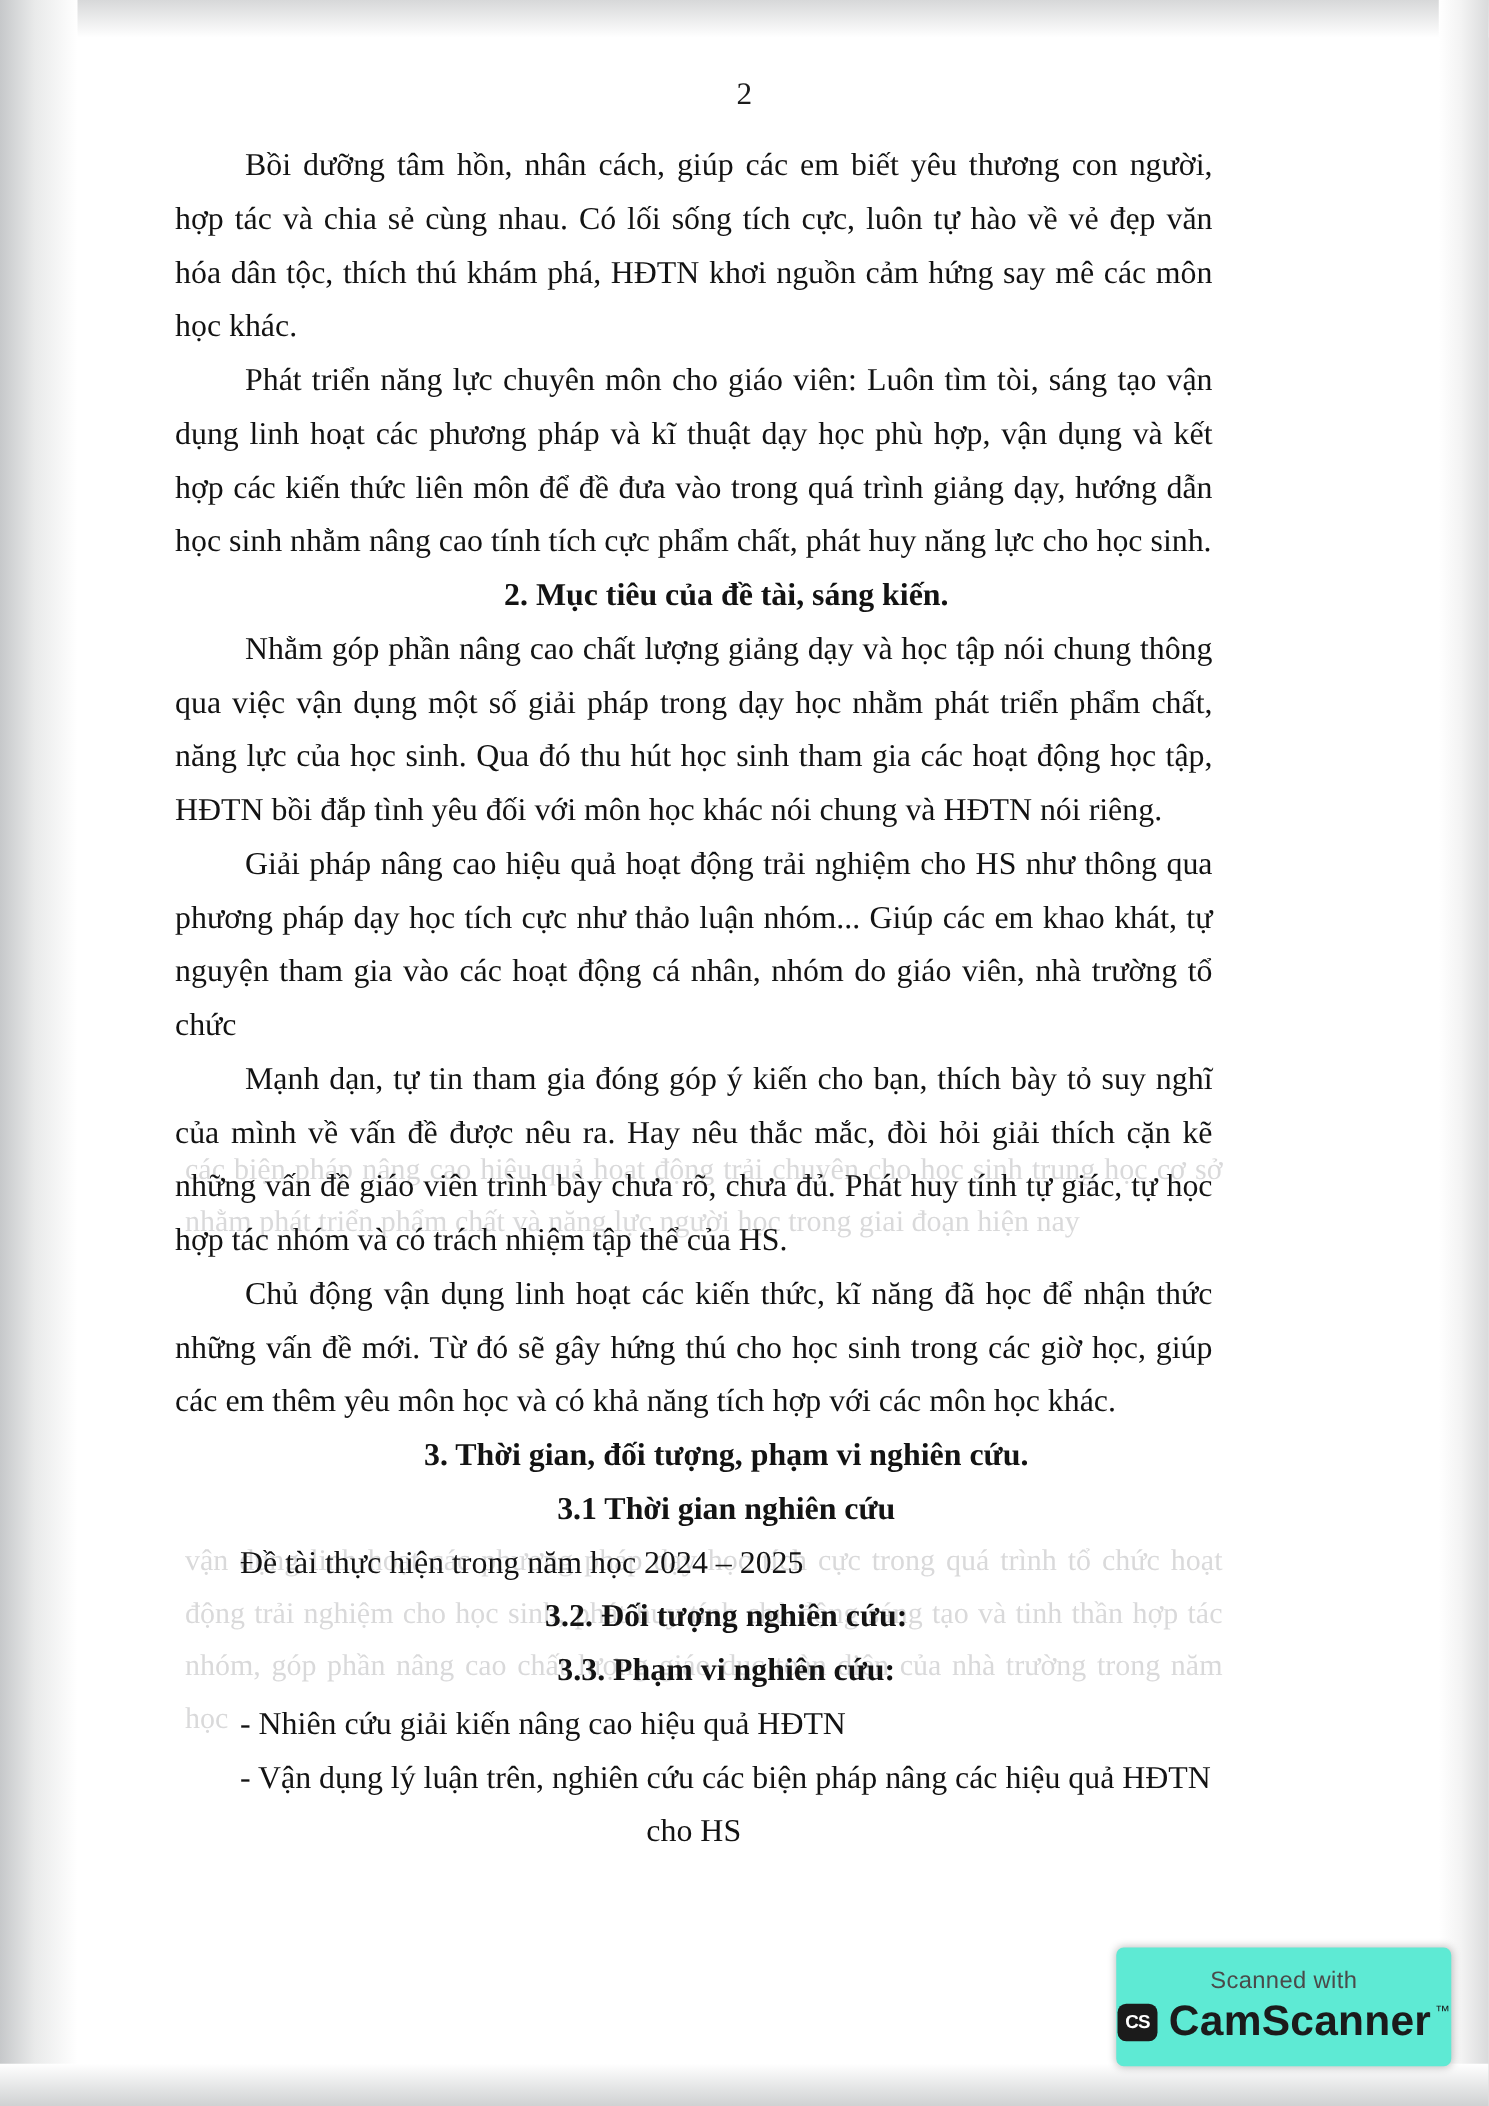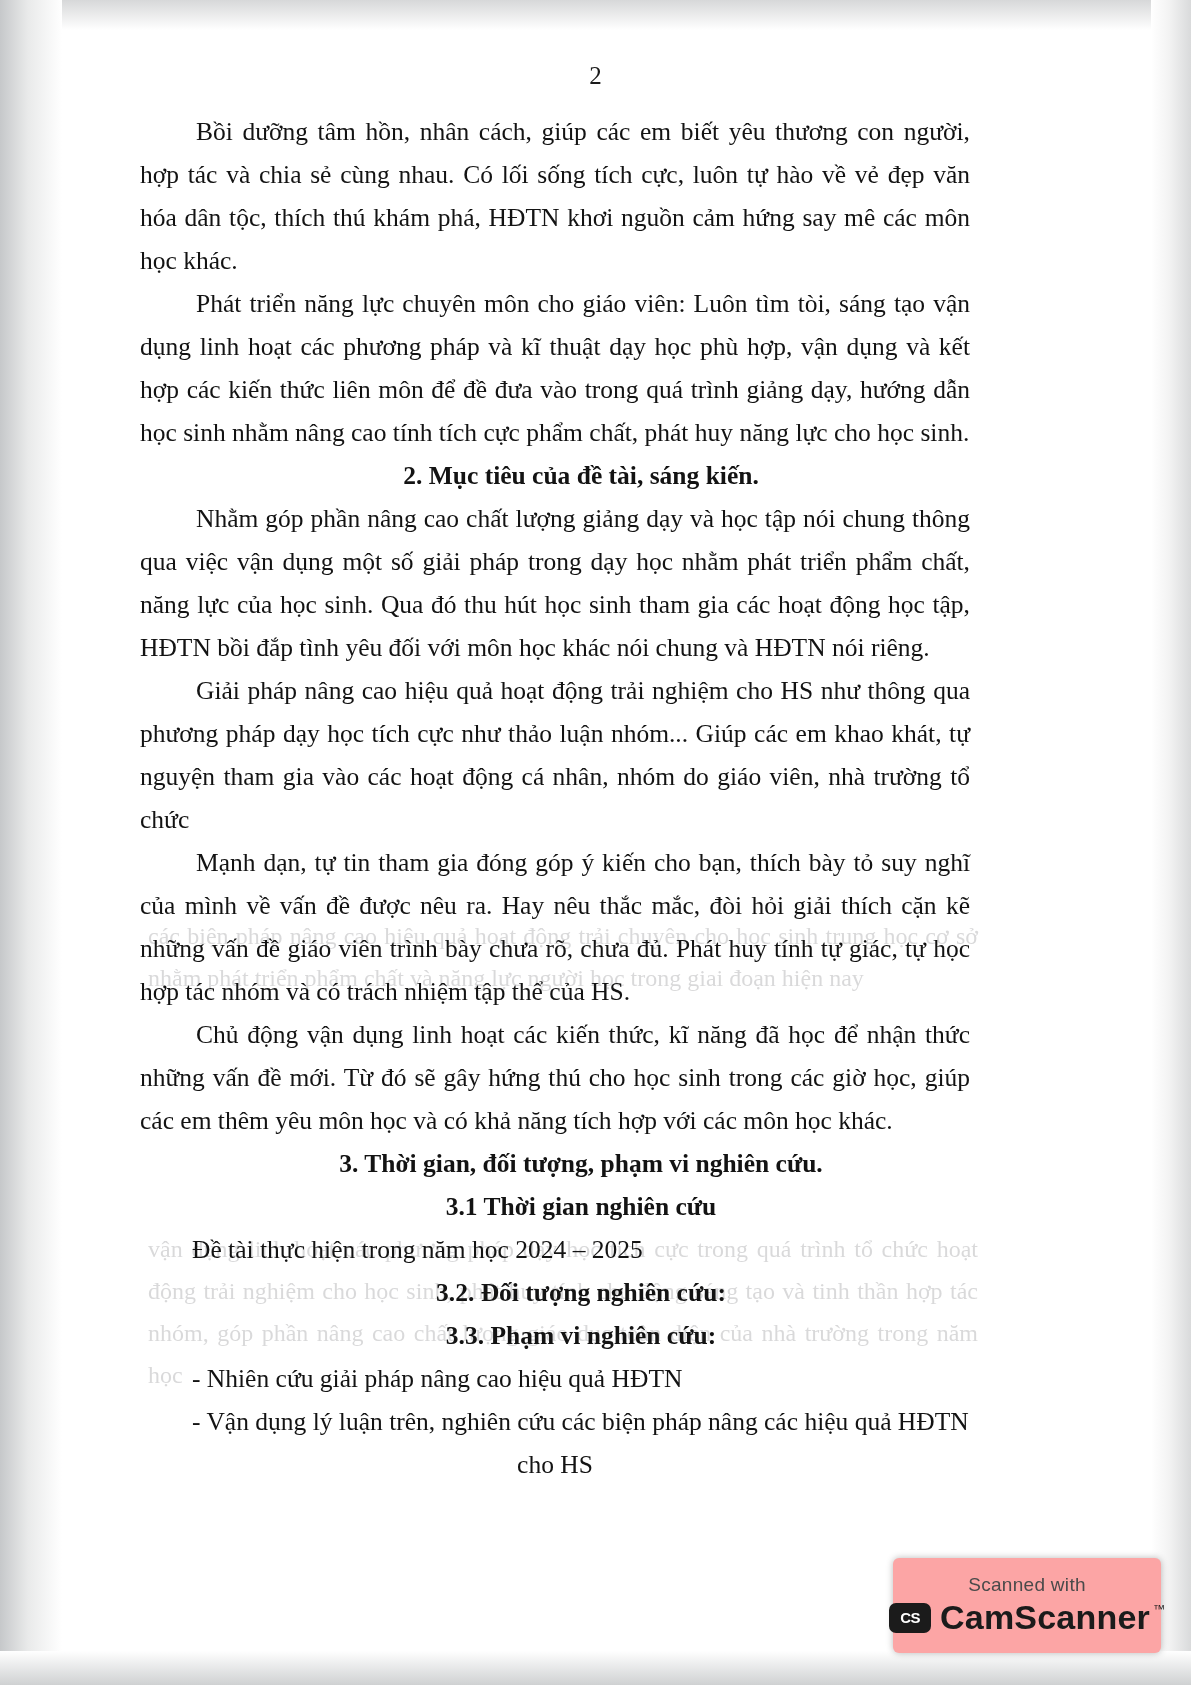--- a/index.html
+++ b/index.html
@@ -106,42 +106,42 @@
   .ghost-top { top: 915px; }
   .ghost-bottom { top: 1228px; }
 
   
   .watermark {
     position: absolute;
     right: 30px;
     bottom: 32px;
     width: 268px;
     height: 95px;
-    background: #fca5a5;
+    background: #5eead4;
     border-radius: 6px;
     box-shadow: 0 0 7px rgba(0,0,0,0.28);
     display: flex;
     flex-direction: column;
     align-items: center;
     justify-content: center;
     gap: 2px;
   }
   .watermark .scanned-with {
     font-family: "Liberation Sans", sans-serif;
     font-size: 19px;
     color: #4a4a4a;
     letter-spacing: 0.3px;
   }
   .watermark .brand-row {
     display: flex;
     align-items: center;
     gap: 9px;
   }
   .cs-badge {
-    width: 42px;
+    width: 32px;
     height: 30px;
     border-radius: 7px;
     background: #1b1b1b;
     color: #ffffff;
     font-family: "Liberation Sans", sans-serif;
     font-size: 15px;
     font-weight: bold;
     display: flex;
     align-items: center;
     justify-content: center;
@@ -184,21 +184,21 @@
     <p class="heading">2. Mục tiêu của đề tài, sáng kiến.</p>
     <p class="indent">Nhằm góp phần nâng cao chất lượng giảng dạy và học tập nói chung thông qua việc vận dụng một số giải pháp trong dạy học nhằm phát triển phẩm chất, năng lực của học sinh. Qua đó thu hút học sinh tham gia các hoạt động học tập, HĐTN bồi đắp tình yêu đối với môn học khác nói chung và HĐTN nói riêng.</p>
     <p class="indent">Giải pháp nâng cao hiệu quả hoạt động trải nghiệm cho HS như thông qua phương pháp dạy học tích cực như thảo luận nhóm... Giúp các em khao khát, tự nguyện tham gia vào các hoạt động cá nhân, nhóm do giáo viên, nhà trường tổ chức</p>
     <p class="indent">Mạnh dạn, tự tin tham gia đóng góp ý kiến cho bạn, thích bày tỏ suy nghĩ của mình về vấn đề được nêu ra. Hay nêu thắc mắc, đòi hỏi giải thích cặn kẽ những vấn đề giáo viên trình bày chưa rõ, chưa đủ. Phát huy tính tự giác, tự học hợp tác nhóm và có trách nhiệm tập thể của HS.</p>
     <p class="indent">Chủ động vận dụng linh hoạt các kiến thức, kĩ năng đã học để nhận thức những vấn đề mới. Từ đó sẽ gây hứng thú cho học sinh trong các giờ học, giúp các em thêm yêu môn học và có khả năng tích hợp với các môn học khác.</p>
     <p class="heading">3. Thời gian, đối tượng, phạm vi nghiên cứu.</p>
     <p class="heading">3.1 Thời gian nghiên cứu</p>
     <p class="plain">Đề tài thực hiện trong năm học 2024 – 2025</p>
     <p class="heading">3.2. Đối tượng nghiên cứu:</p>
     <p class="heading">3.3. Phạm vi nghiên cứu:</p>
-    <p class="plain">- Nhiên cứu giải pháp nâng cao hiệu quả HĐTN</p>
+    <p class="plain">- Nhiên cứu giải kiến nâng cao hiệu quả HĐTN</p>
     <p class="plain">- Vận dụng lý luận trên, nghiên cứu các biện pháp nâng các hiệu quả HĐTN</p>
     <p class="flush">cho HS</p>
   </div>
 
   <div class="watermark">
     <div class="scanned-with">Scanned with</div>
     <div class="brand-row">
       <div class="cs-badge">CS</div>
       <div class="brand-name">CamScanner</div>
       <div class="brand-tm">™</div>

